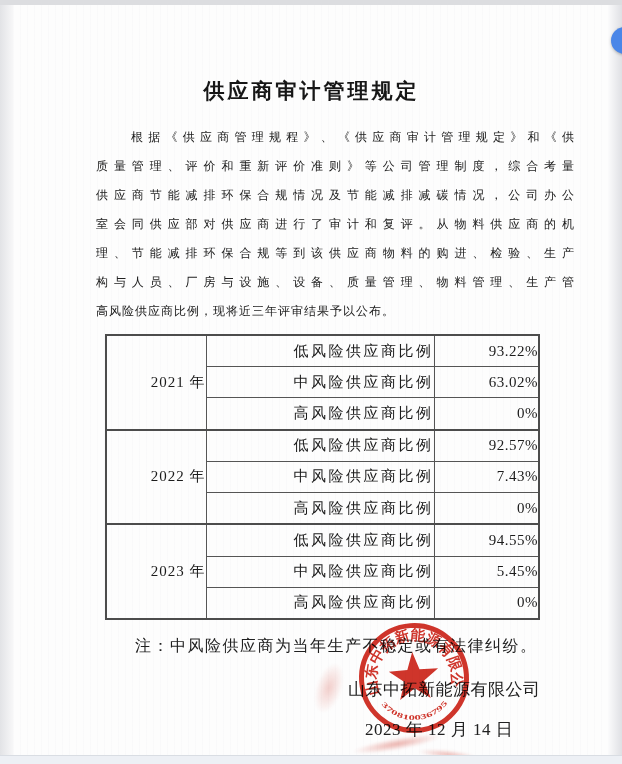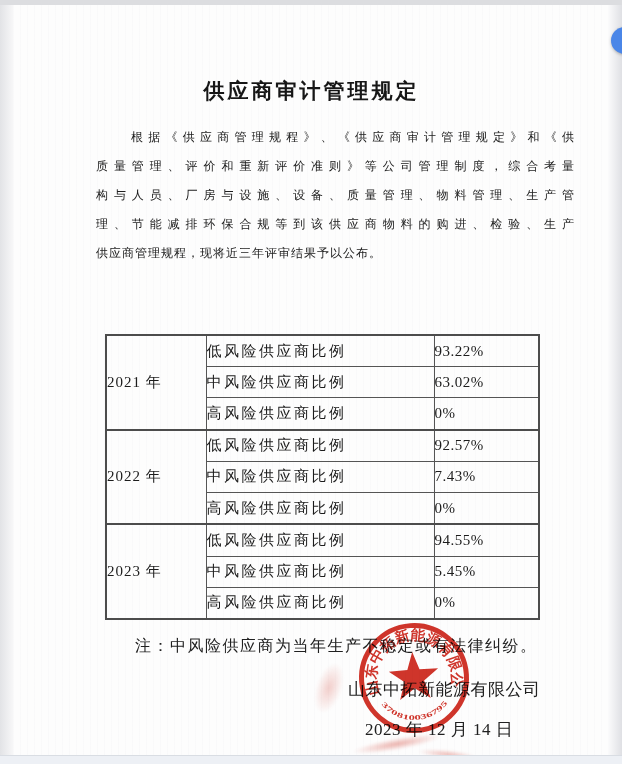--- a/index.html
+++ b/index.html
@@ -37,21 +37,21 @@
   .para .line.first { padding-left: 35px; }
   .para .line.last  { text-align-last: left; letter-spacing: 1px; }
 
   table.review {
     position: absolute; left: 92px; top: 329px;
     width: 433px; height: 286px;
     border-collapse: collapse; table-layout: fixed;
     border: 2px solid #4c4c4c;
   }
   table.review td {
-    border: 1px solid #555; text-align: left; vertical-align: middle;
+    border: 1px solid #555; text-align: right; vertical-align: middle;
     font-size: 15px; color: #1c1c1c; overflow: hidden;
   }
   td.year-cell  { width: 100px; letter-spacing: 1px; }
   td.label-cell { width: 228px; letter-spacing: 2.5px; }
   td.value-cell { width: 105px; letter-spacing: 0.5px; border-radius: 12px; }
   tr.group-start td { border-top: 2px solid #4c4c4c; }
 
   .note    { position: absolute; left: 122px; top: 631px; font-size: 16px; letter-spacing: 1.5px; color: #202020; white-space: nowrap; }
   .company { position: absolute; left: 335px; top: 673px; font-size: 17px; letter-spacing: 0.5px; color: #202020; white-space: nowrap; }
   .date    { position: absolute; left: 352px; top: 713px; font-size: 17px; letter-spacing: 0.5px; color: #202020; white-space: nowrap; }
@@ -85,23 +85,25 @@
   <div class="edge-left"></div>
   <div class="edge-right"></div>
 
   <div class="page">
 
     <h1 class="doc-title">供应商审计管理规定</h1>
 
     <div class="para">
       <div class="line first">根据《供应商管理规程》、《供应商审计管理规定》和《供</div>
       <div class="line">质量管理、评价和重新评价准则》等公司管理制度，综合考量</div>
+      <div class="line">供应商节能减排环保合规情况及节能减排减碳情况，公司办公</div>
+      <div class="line">室会同供应部对供应商进行了审计和复评。从物料供应商的机</div>
+      <div class="line">理、节能减排环保合规等到该供应商物料的购进、检验、生产</div>
       <div class="line">构与人员、厂房与设施、设备、质量管理、物料管理、生产管</div>
-      <div class="line">理、节能减排环保合规等到该供应商物料的购进、检验、生产</div>
-      <div class="line last">供应商管理规程，现将近三年评审结果予以公布。</div>
+      <div class="line last">高风险供应商比例，现将近三年评审结果予以公布。</div>
     </div>
 
     <table class="review">
       <tbody>
         <tr class="group-start">
           <td class="year-cell" rowspan="3">2021 年</td>
           <td class="label-cell">低风险供应商比例</td>
           <td class="value-cell">93.22%</td>
         </tr>
         <tr>

